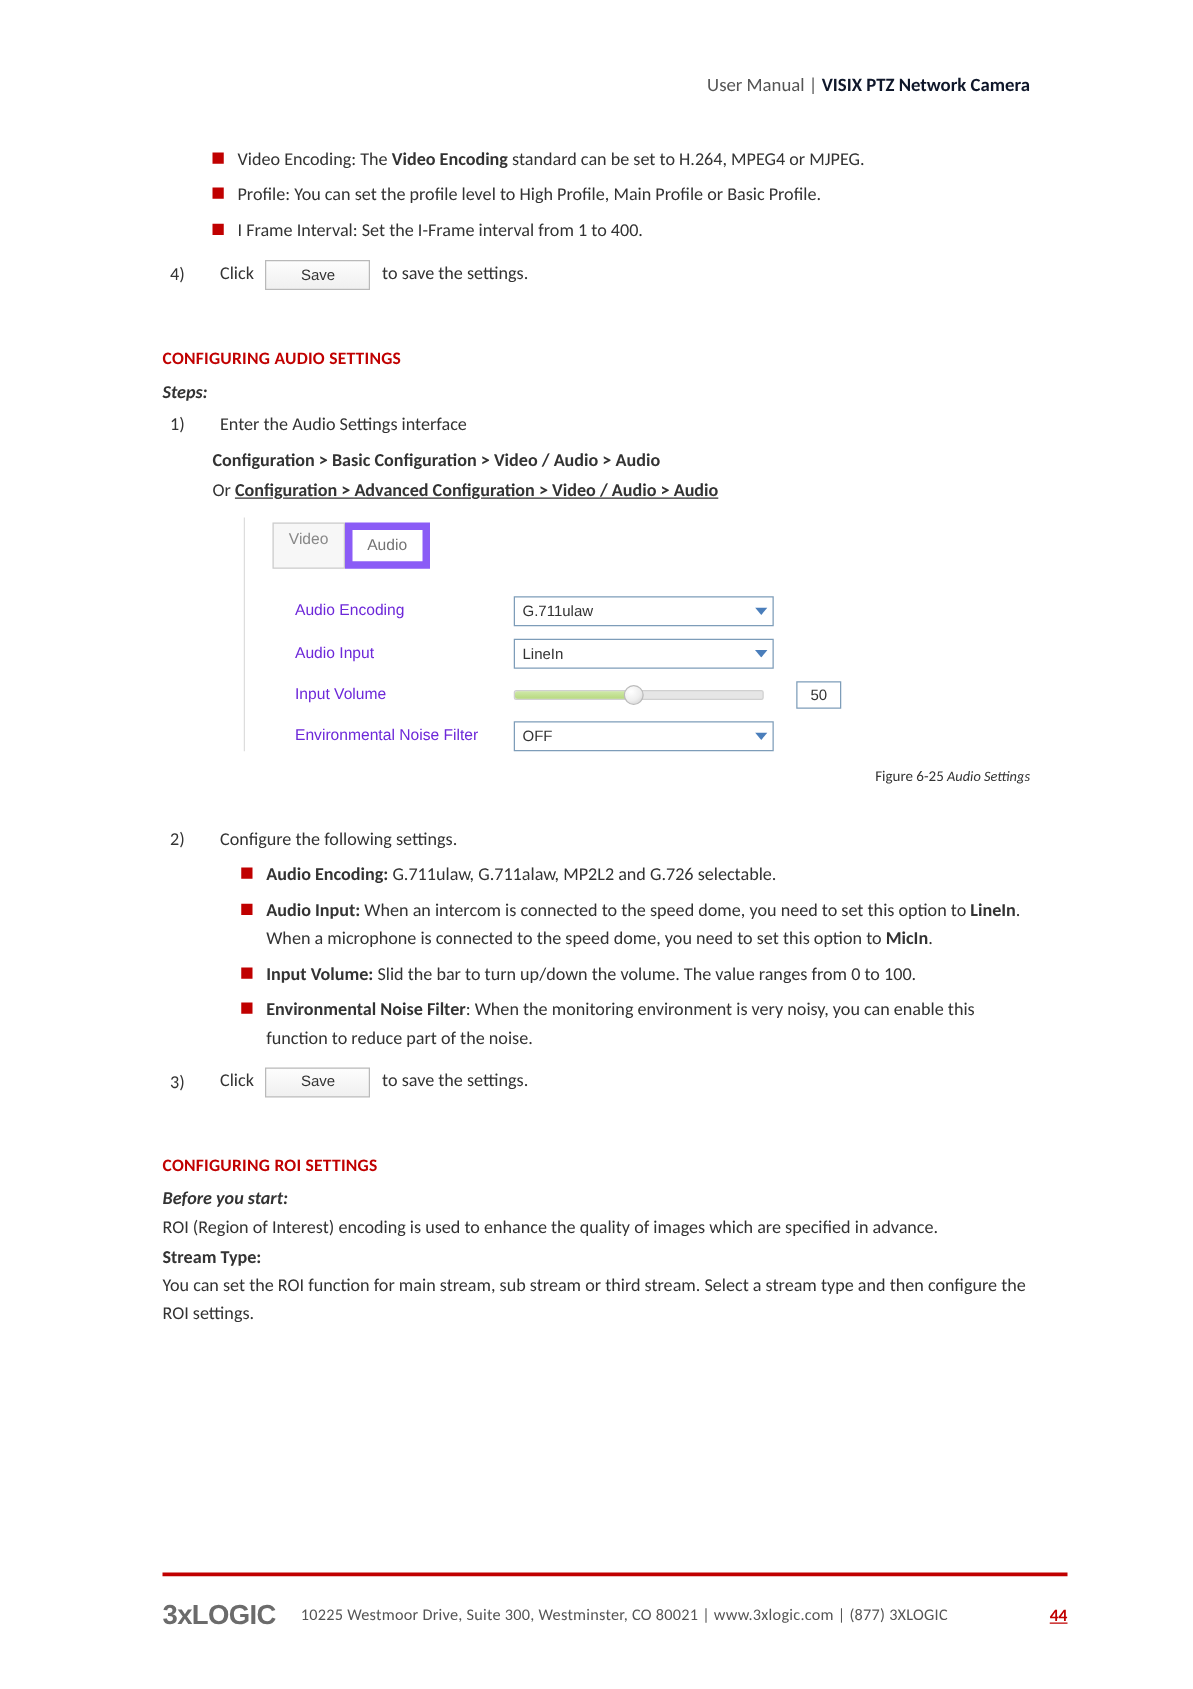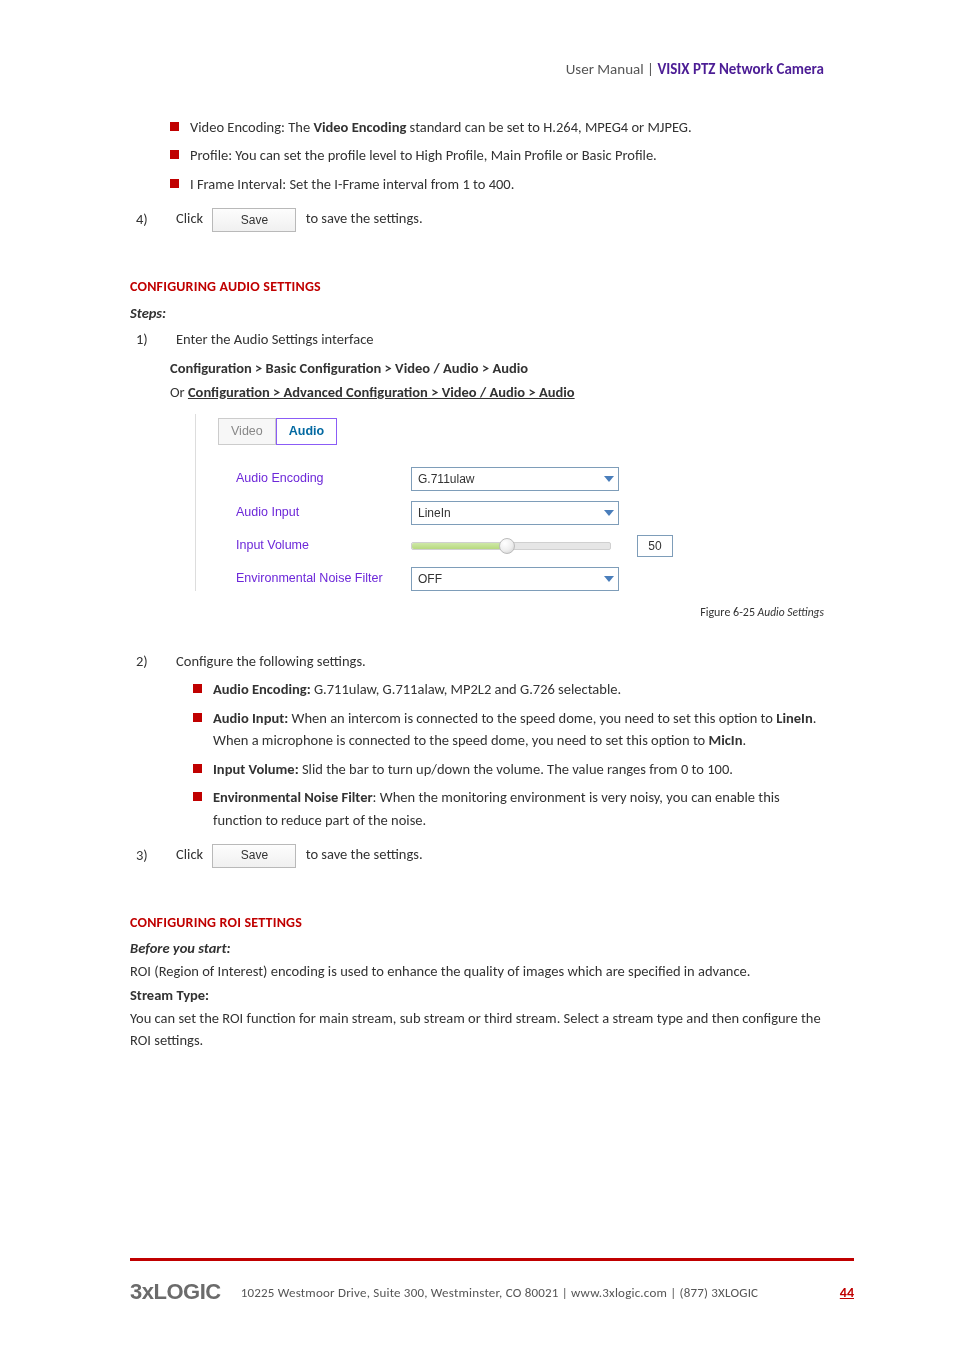--- a/index.html
+++ b/index.html
@@ -19,21 +19,21 @@
     padding: 60px 130px 0 130px;
   }
   .header-line {
     text-align: right;
     font-size: 15px;
     margin-bottom: 38px;
     color: #555;
   }
   .header-line .um { color: #555; }
   .header-line .sep { color: #555; }
-  .header-line .bold { font-weight: 700; color: #4c1d95; }
+  .header-line .bold { font-weight: 700; color: #0f172a; }
 
   .content {
     font-size: 14.5px;
     line-height: 1.55;
     color: #333;
   }
 
   .list, .list2 {
     list-style: none;
     margin: 0;
@@ -128,24 +128,24 @@
     padding-top: 4px;
   }
   .tab {
     padding: 3px 12px;
     border: 1px solid #ccc;
     background: #f7f7f7;
     color: #888;
     font-size: 12.5px;
   }
   .tab.active {
-    border: 1px solid #8b5cf6;
+    border: 6px solid #8b5cf6;
     background: #fff;
-    color: #0369a1;
-    font-weight: 700;
+    color: #737373;
+    font-weight: 400;
     position: relative;
     z-index: 1;
   }
   .form-row {
     display: flex;
     align-items: center;
     margin-bottom: 10px;
     padding-left: 24px;
   }
   .form-label { width: 175px; flex: 0 0 175px; color: #6d28d9; font-size: 12.5px; }

